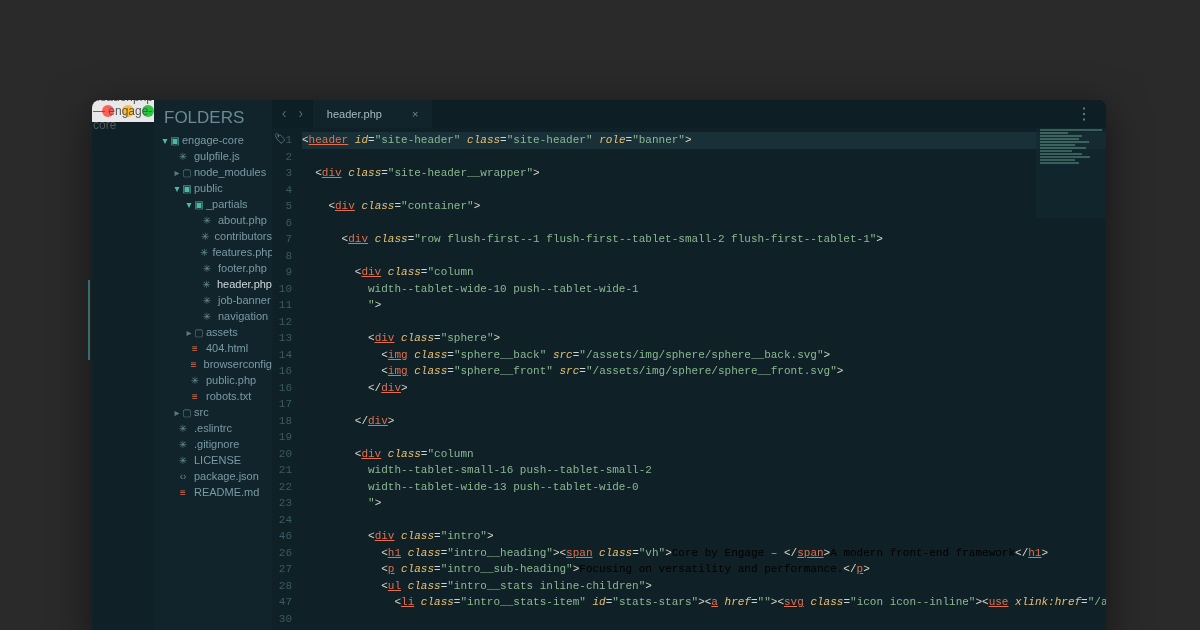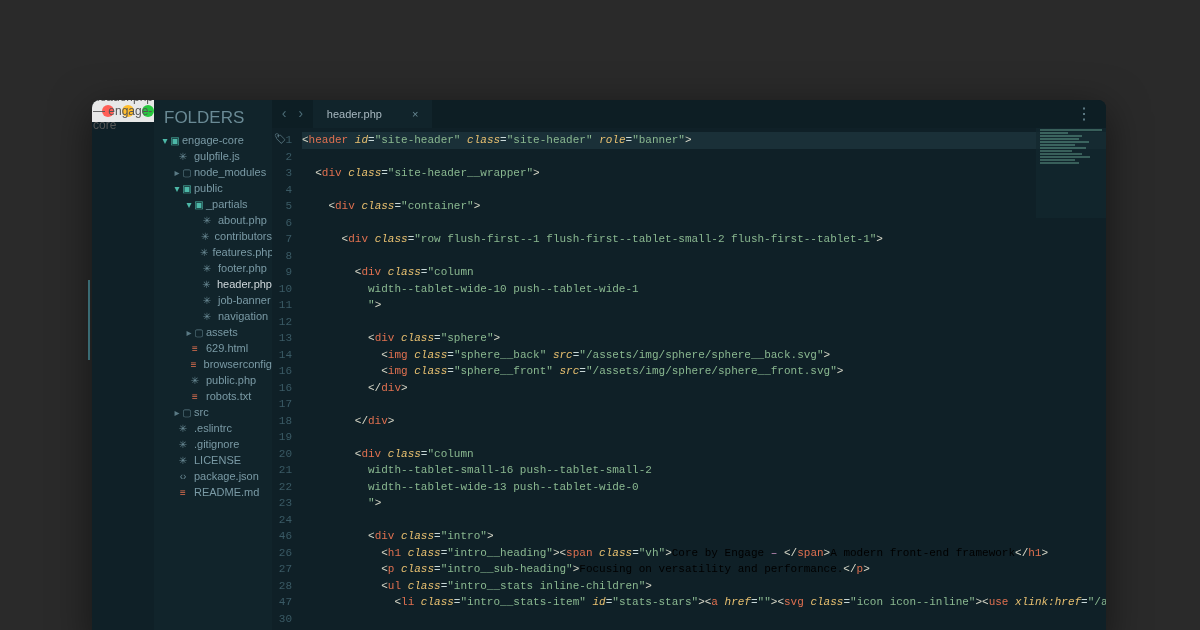--- a/index.html
+++ b/index.html
@@ -144,21 +144,21 @@
 .code {
   flex: 1;
   padding: 4px 0 0 2px;
   font-size: 11px;
   line-height: 16.5px;
   overflow: hidden;
 }
 .line { white-space: pre; }
 .line.hl { background: #1a3038; }
 .t-bracket { color: #d8d8c8; }
-.t-tag { color: #e07050; }
+.t-tag { color: #e07050; text-decoration: underline; }
 .t-attr { color: #e8c070; font-style: italic; }
 .t-op { color: #c8d8d8; }
 .t-str { color: #8ab890; }
 .t-entity { color: #c890c0; }
 .minimap {
   position: absolute;
   top: 0;
   right: 0;
   width: 70px;
   height: 90px;
@@ -253,21 +253,21 @@
           <div class="tree-item" style="padding-left: 46px;">
             <span class="tree-icon file-icon-gear">✳</span>
             <span>navigation</span>
           </div>
           <div class="tree-item" style="padding-left: 34px;">
             <span class="tree-icon folder-icon">▸ ▢</span>
             <span>assets</span>
           </div>
           <div class="tree-item" style="padding-left: 34px;">
             <span class="tree-icon file-icon-html">≡</span>
-            <span>629.html</span>
+            <span>404.html</span>
           </div>
           <div class="tree-item" style="padding-left: 34px;">
             <span class="tree-icon file-icon-html">≡</span>
             <span>browserconfig</span>
           </div>
           <div class="tree-item" style="padding-left: 34px;">
             <span class="tree-icon file-icon-gear">✳</span>
             <span>public.php</span>
           </div>
           <div class="tree-item" style="padding-left: 34px;">

